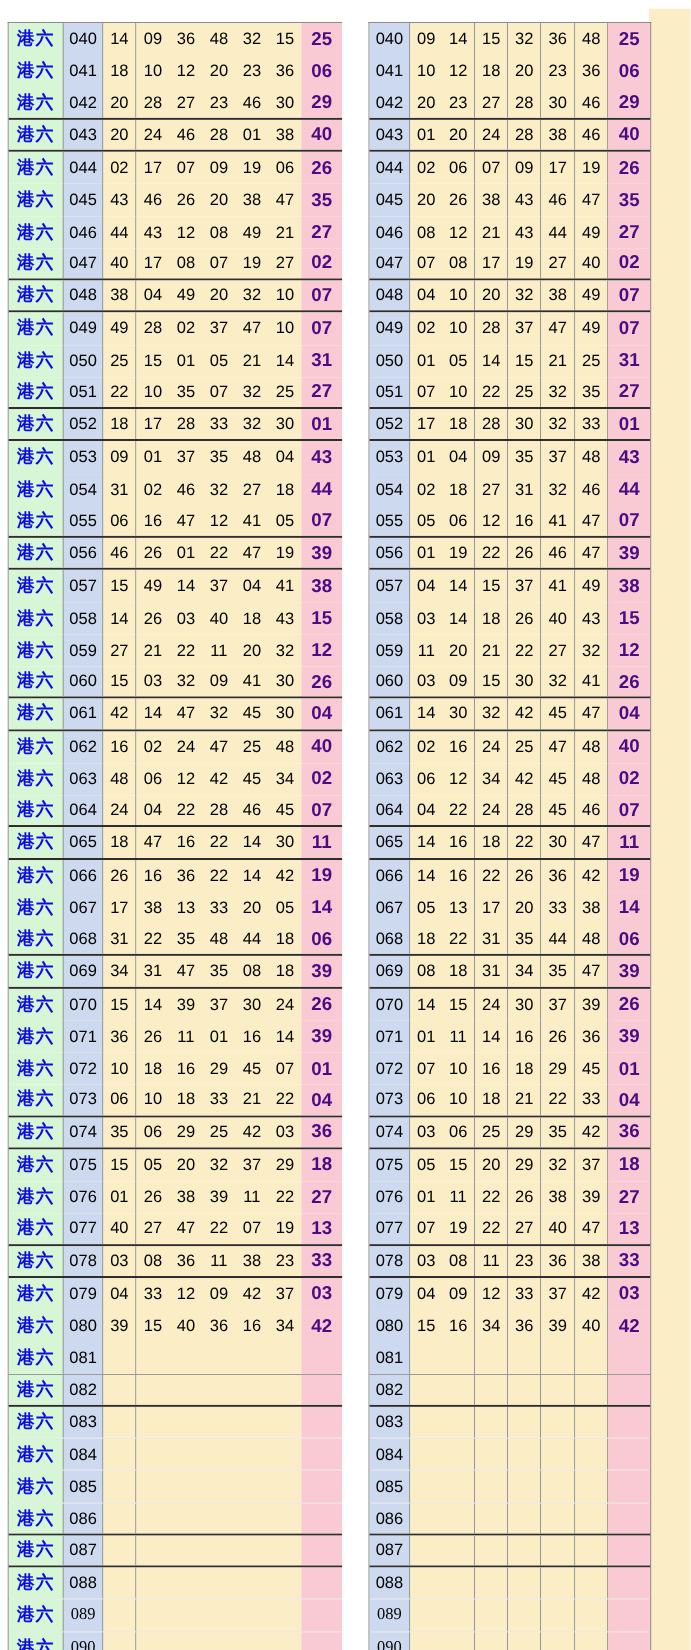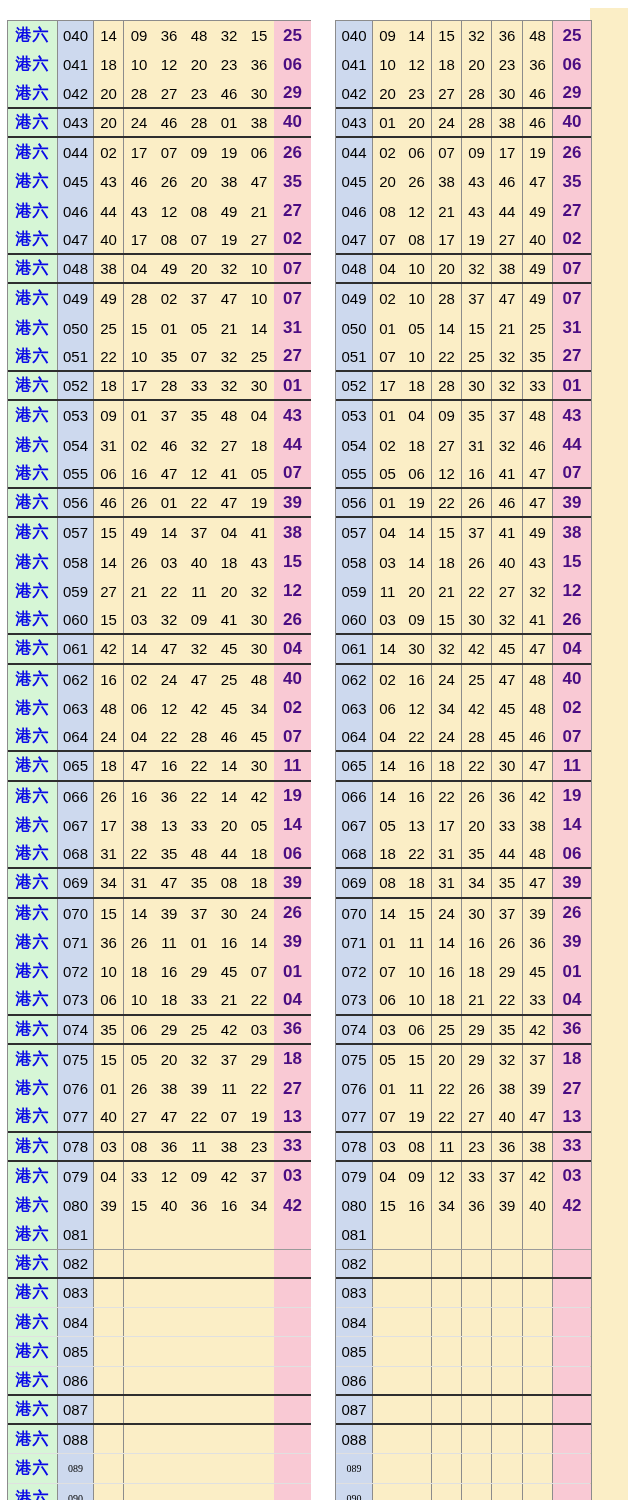--- a/index.html
+++ b/index.html
@@ -23,21 +23,21 @@
   .c-wide5{width:150px;background:var(--c-cream);justify-content:flex-start;}
   .c-wide5 span{display:inline-block;width:30px;text-align:center;}
   .c-specialL{width:37px;background:var(--c-pink);color:var(--c-purple);font-weight:bold;font-size:17px;}
   
   .r-issue{width:37px;background:var(--c-blue);border-right:1px solid var(--c-vline);}
   .r-wide2{width:59px;background:var(--c-cream);border-right:1px solid var(--c-vline);justify-content:flex-start;}
   .r-wide2 span{display:inline-block;width:29.5px;text-align:center;}
   .r-n{width:30px;background:var(--c-cream);border-right:1px solid var(--c-vline);}
   .r-n5{width:31px;}
   .r-special{width:38px;background:var(--c-pink);color:var(--c-purple);font-weight:bold;font-size:17px;}
-  .serif-issue{font-family:"Liberation Serif","DejaVu Serif",serif;font-size:10px;}
+  .serif-issue{font-family:"Liberation Serif","DejaVu Serif",serif;font-size:15px;}
 </style>
 </head>
 <body>
 
 <div class="stage">
   <div class="margin-strip"></div>
   <div class="tbl left" id="left-table">
       <div class="row">
     <div class="cell c-label">港六</div>
     <div class="cell c-issue">040</div>

